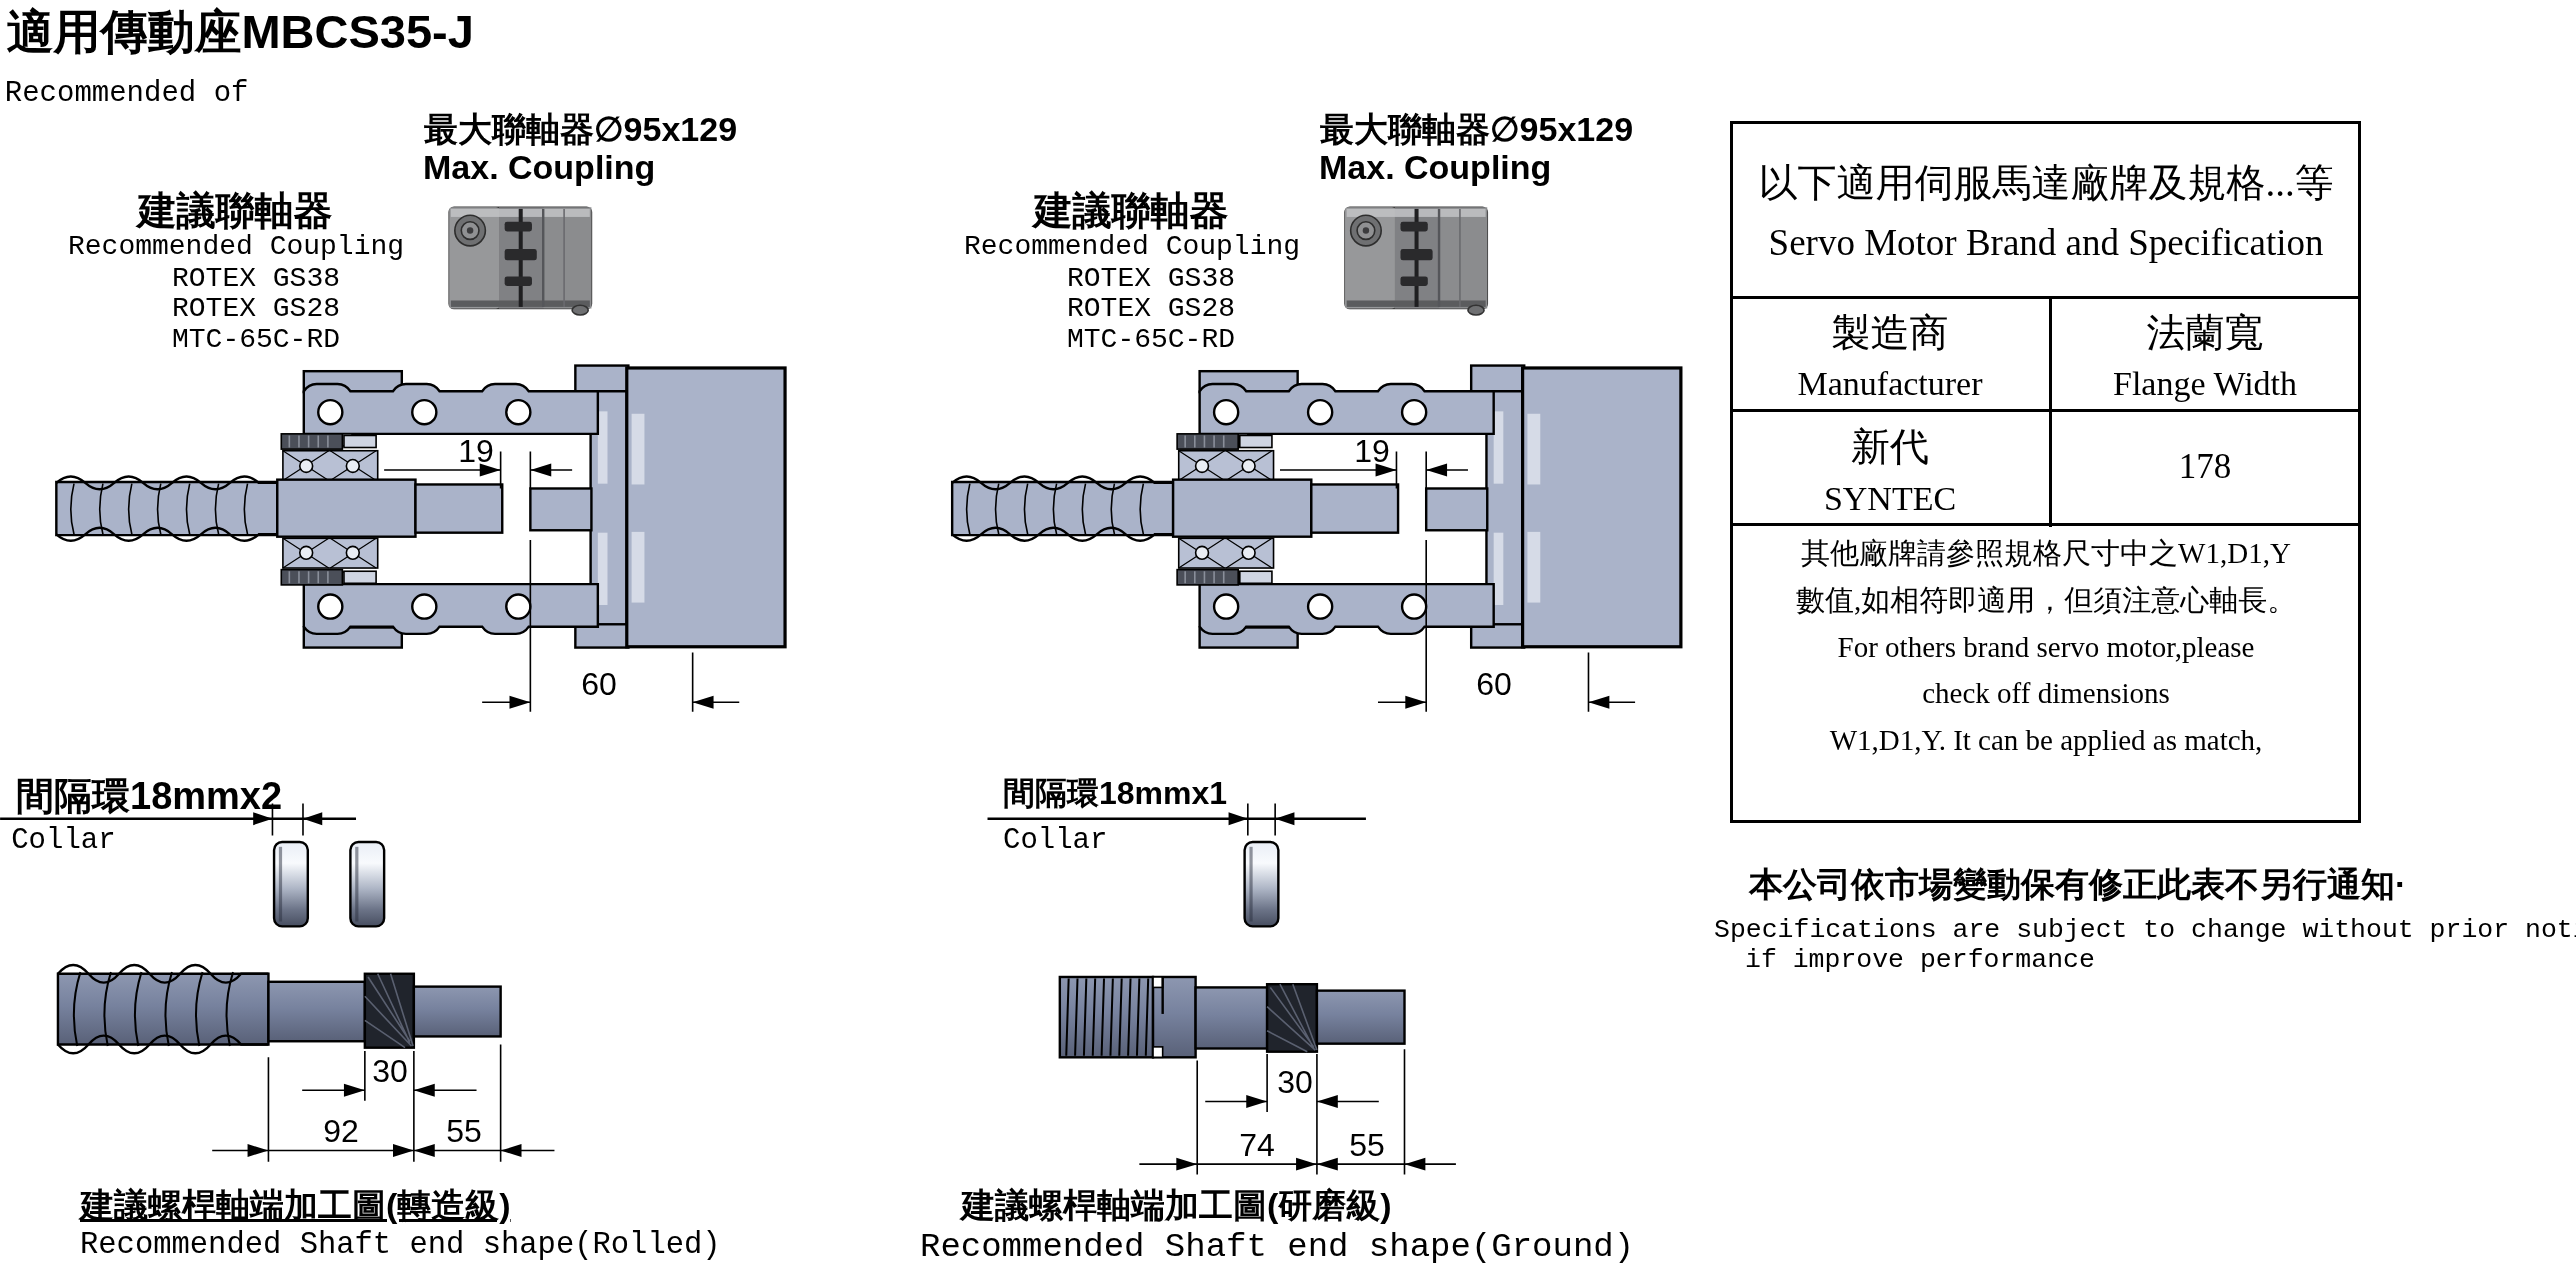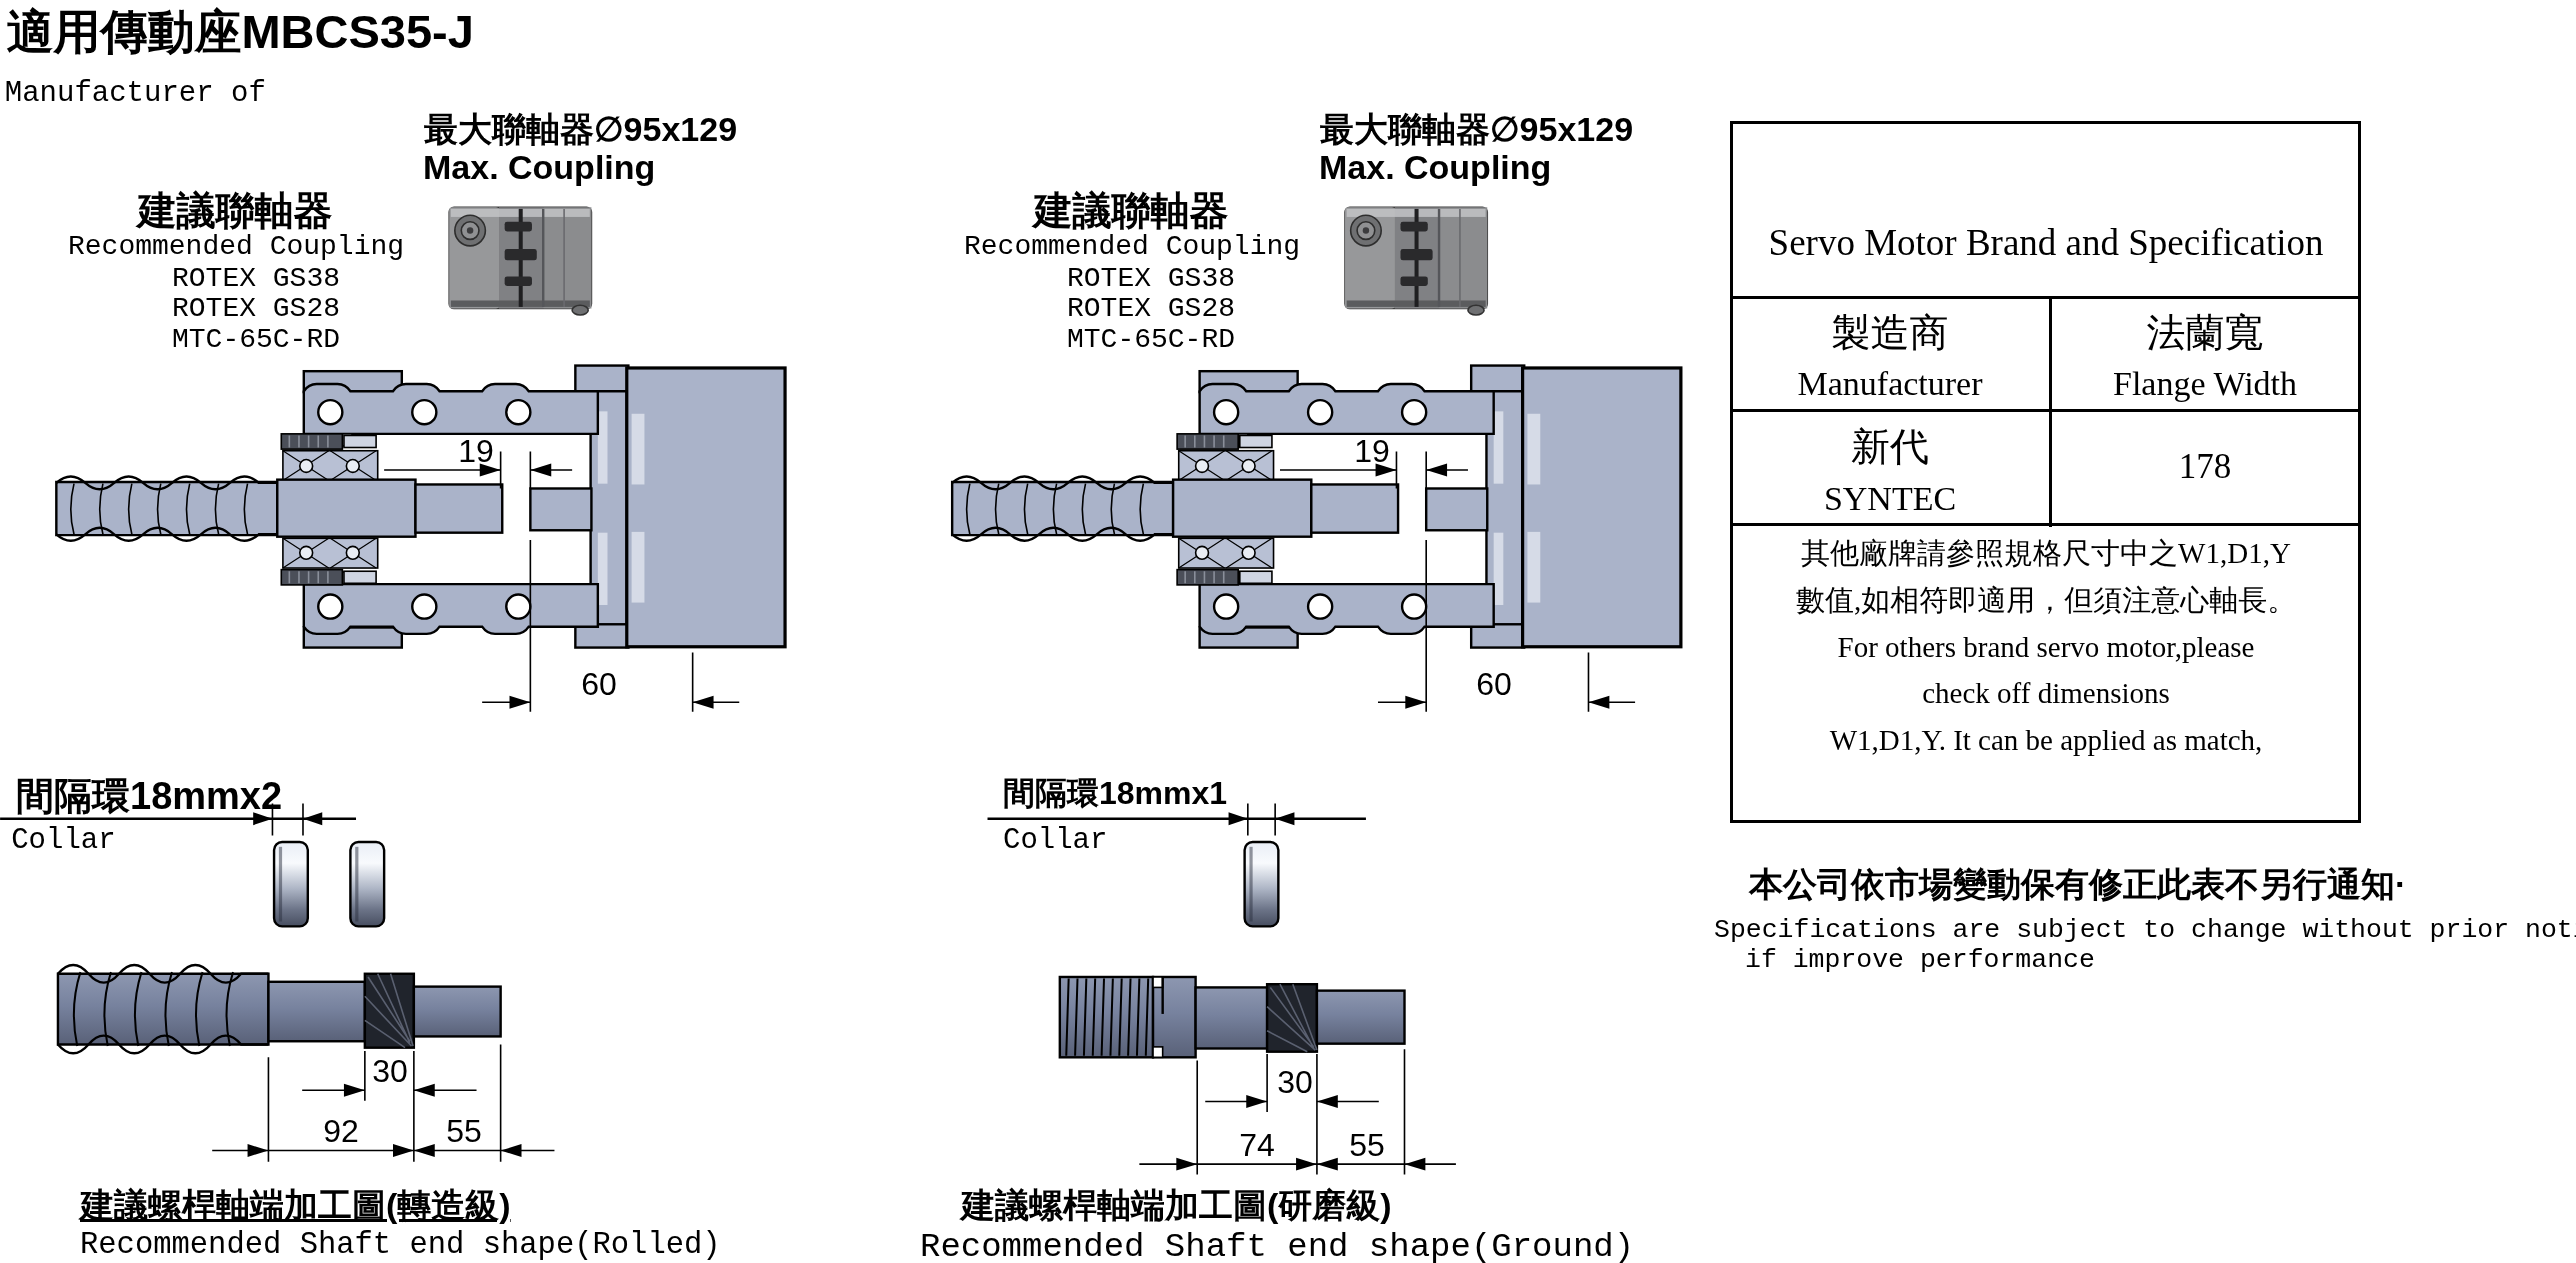--- a/index.html
+++ b/index.html
@@ -197,21 +197,21 @@
         <path d="M1418,1449 H1639 M1639,1449 H1812"></path>
         <path d="M1490,1449 l-26,-8 v16 z" fill="#000" stroke="none"></path>
         <path d="M1639,1449 l-26,-8 v16 z" fill="#000" stroke="none"></path>
         <path d="M1639,1449 l26,-8 v16 z" fill="#000" stroke="none"></path>
         <path d="M1748,1449 l26,-8 v16 z" fill="#000" stroke="none"></path>
       </g>
     </g>
   </svg>
 
   <div class="t zhb" style="left:6.4px;top:4.8px;font-size:47px;">適用傳動座MBCS35-J</div>
-  <div class="t mono" style="left:4.8px;top:77px;font-size:29px;">Manufacturer of</div>
+  <div class="t mono" style="left:4.8px;top:77px;font-size:29px;">Recommended of</div>
 
   <div class="t zhb" style="left:424px;top:110px;font-size:34px;">最大聯軸器∅95x129</div>
   <div class="t zhb" style="left:423px;top:148px;font-size:34px;">Max. Coupling</div>
   <div class="t zhb ctr" style="left:235px;top:211px;font-size:39px;">建議聯軸器</div>
   <div class="t mono" style="left:68px;top:231px;font-size:28px;">Recommended Coupling</div>
   <div class="t mono ctr" style="left:256px;top:279px;font-size:28px;">ROTEX GS38</div>
   <div class="t mono ctr" style="left:256px;top:309px;font-size:28px;">ROTEX GS28</div>
   <div class="t mono ctr" style="left:256px;top:340px;font-size:28px;">MTC-65C-RD</div>
   <div class="t sans ctr" style="left:476px;top:451px;font-size:32px;">19</div>
   <div class="t sans ctr" style="left:599px;top:684px;font-size:32px;">60</div>
@@ -239,20 +239,21 @@
   <div class="t sans ctr" style="left:1367px;top:1145px;font-size:32px;">55</div>
   <div class="t zhb" style="left:961px;top:1186px;font-size:34px;">建議螺桿軸端加工圖(研磨級)</div>
   <div class="t mono" style="left:920px;top:1228px;font-size:34px;">Recommended Shaft end shape(Ground)</div>
 
   <div class="tbl">
     <div class="hline" style="top:172px;"></div>
     <div class="hline" style="top:285px;"></div>
     <div class="hline" style="top:399px;"></div>
     <div class="vline" style="left:316px;top:172px;height:231px;"></div>
   </div>
+  <div class="t serif ctr" style="left:2046px;top:183px;font-size:39px;">以下適用伺服馬達廠牌及規格...等</div>
   <div class="t serif ctr" style="left:2046px;top:243px;font-size:37px;">Servo Motor Brand and Specification</div>
   <div class="t serif ctr" style="left:1890px;top:333px;font-size:39px;">製造商</div>
   <div class="t serif ctr" style="left:1890px;top:384px;font-size:34px;">Manufacturer</div>
   <div class="t serif ctr" style="left:2205px;top:333px;font-size:39px;">法蘭寬</div>
   <div class="t serif ctr" style="left:2205px;top:384px;font-size:34px;">Flange Width</div>
   <div class="t serif ctr" style="left:1890px;top:447px;font-size:39px;">新代</div>
   <div class="t serif ctr" style="left:1890px;top:499px;font-size:34px;">SYNTEC</div>
   <div class="t serif ctr" style="left:2205px;top:467px;font-size:35px;">178</div>
   <div class="t serif ctr" style="left:2046px;top:554px;font-size:29px;">其他廠牌請參照規格尺寸中之W1,D1,Y</div>
   <div class="t serif ctr" style="left:2046px;top:601px;font-size:29px;">數值,如相符即適用，但須注意心軸長。</div>

